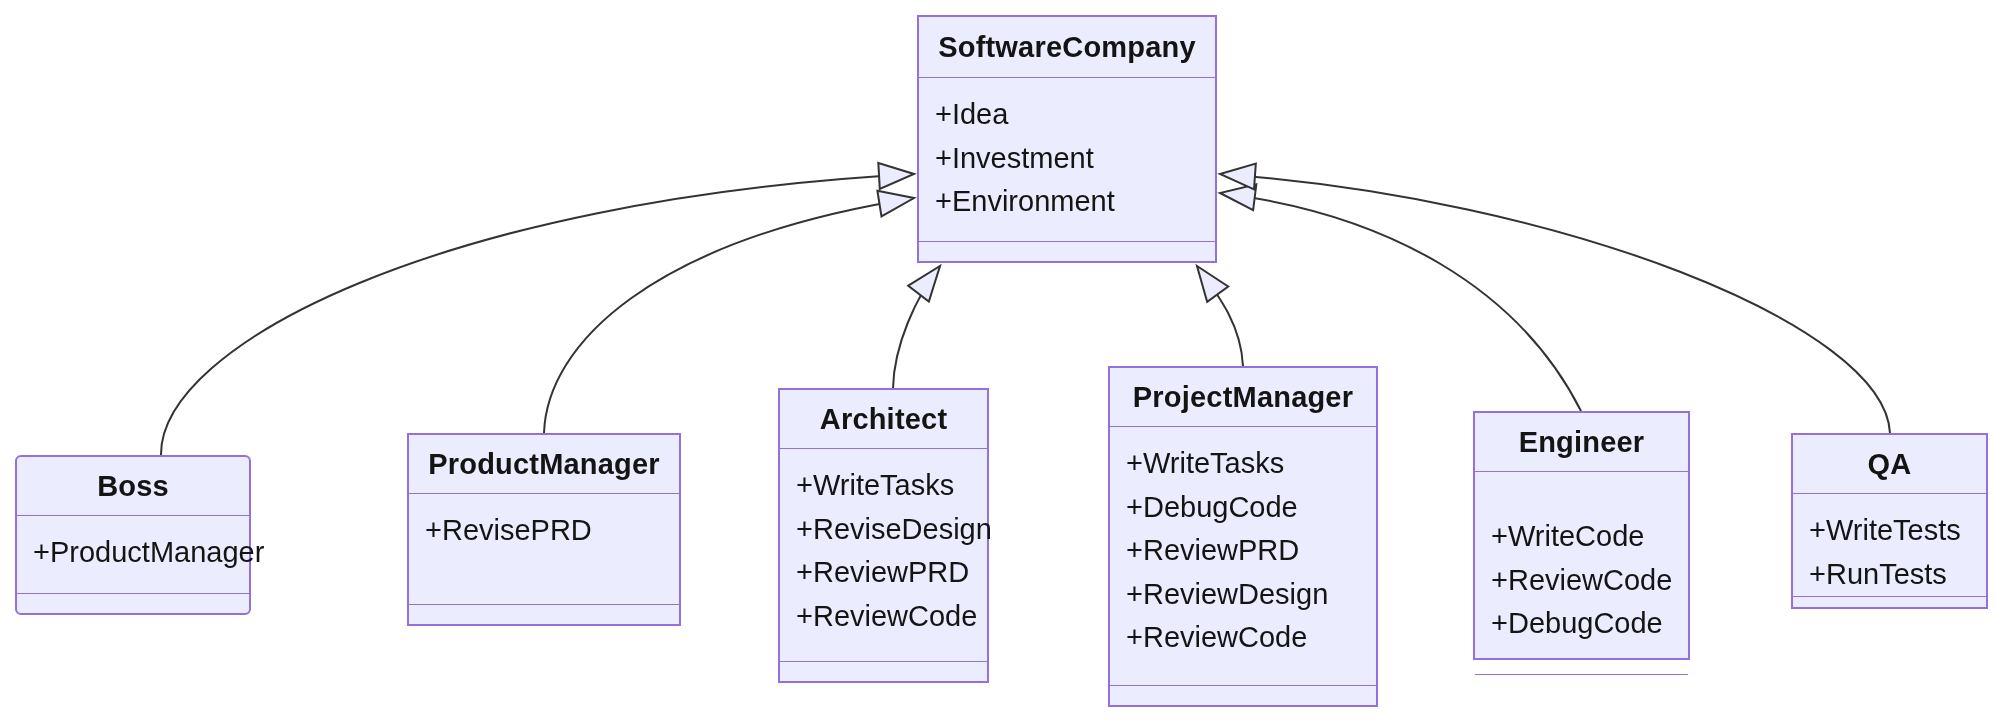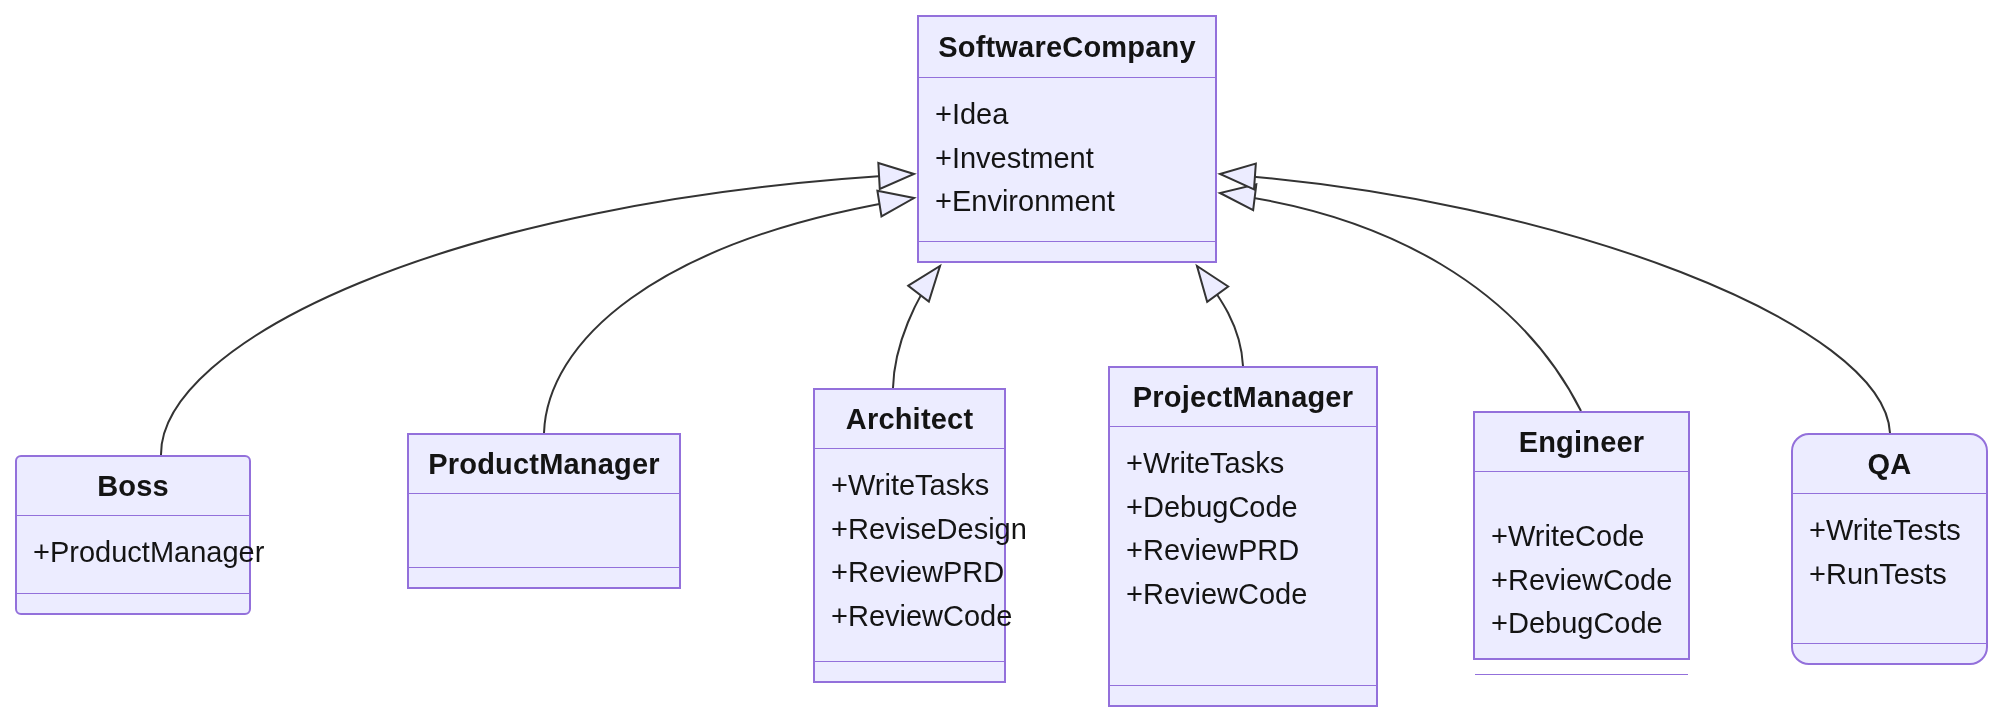--- a/index.html
+++ b/index.html
@@ -18,25 +18,25 @@
     font-weight:700; font-size:29px; border-bottom:1.5px solid #9370DB;
     letter-spacing:0.2px; white-space:nowrap;
   }
   .class-members { flex:1 1 auto; padding:15px 16px 0 16px; font-size:29px; }
   .class-member { line-height:43.5px; white-space:nowrap; }
   .class-footer { flex:0 0 19px; border-top:1.5px solid #9370DB; }
 
   #box-softwarecompany { left:917px;  top:15px;  width:300px; height:248px; }
   #box-softwarecompany .class-title { flex-basis:60px; }
   #box-boss            { left:15px;   top:455px; width:236px; height:160px;border-radius:6px; }
-  #box-productmanager  { left:407px;  top:433px; width:274px; height:156px; }
-  #box-architect       { left:778px;  top:388px; width:193px; height:295px;margin-left:35px; }
+  #box-productmanager  { left:407px;  top:433px; width:274px; height:193px; }
+  #box-architect       { left:778px;  top:388px; width:211px; height:295px; }
   #box-projectmanager  { left:1108px; top:366px; width:270px; height:341px; }
   #box-engineer        { left:1473px; top:411px; width:217px; height:249px;gap:28px; }
-  #box-qa              { left:1791px; top:433px; width:197px; height:232px;border-radius:18px; }
+  #box-qa              { left:1791px; top:433px; width:197px; height:176px; }
 </style>
 </head>
 <body>
 
 <svg class="edges-layer" width="2003" height="722" viewBox="0 0 2003 722">
   <defs>
     <marker id="arrow-hollow" markerUnits="userSpaceOnUse" markerWidth="40" markerHeight="30" refX="37" refY="15" orient="auto">
       <path d="M2,2 L37,15 L2,28 Z" fill="#ECECFF" stroke="#333333" stroke-width="2" stroke-linejoin="miter"></path>
     </marker>
   </defs>
@@ -64,20 +64,21 @@
   <div class="class-title">Boss</div>
   <div class="class-members">
     <div class="class-member">+ProductManager</div>
   </div>
   <div class="class-footer"></div>
 </div>
 
 <div class="class-box" id="box-productmanager">
   <div class="class-title">ProductManager</div>
   <div class="class-members">
+    <div class="class-member">+RevisePRD</div>
   </div>
   <div class="class-footer"></div>
 </div>
 
 <div class="class-box" id="box-architect">
   <div class="class-title">Architect</div>
   <div class="class-members">
     <div class="class-member">+WriteTasks</div>
     <div class="class-member">+ReviseDesign</div>
     <div class="class-member">+ReviewPRD</div>
@@ -85,20 +86,21 @@
   </div>
   <div class="class-footer"></div>
 </div>
 
 <div class="class-box" id="box-projectmanager">
   <div class="class-title">ProjectManager</div>
   <div class="class-members">
     <div class="class-member">+WriteTasks</div>
     <div class="class-member">+DebugCode</div>
     <div class="class-member">+ReviewPRD</div>
+    <div class="class-member">+ReviewDesign</div>
     <div class="class-member">+ReviewCode</div>
   </div>
   <div class="class-footer"></div>
 </div>
 
 <div class="class-box" id="box-engineer">
   <div class="class-title">Engineer</div>
   <div class="class-members">
     <div class="class-member">+WriteCode</div>
     <div class="class-member">+ReviewCode</div>

